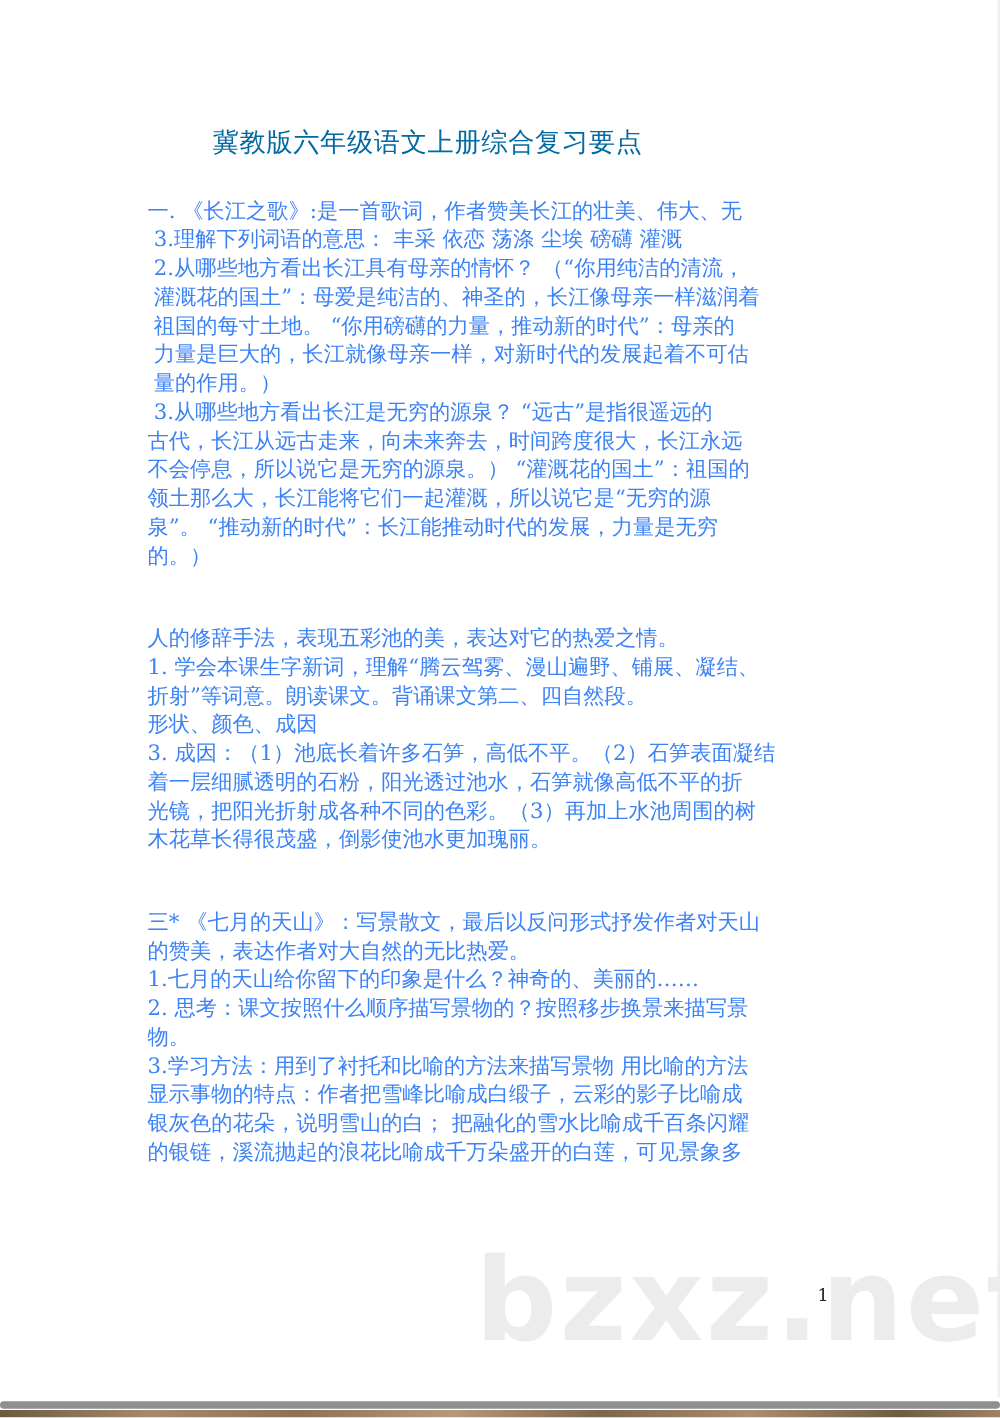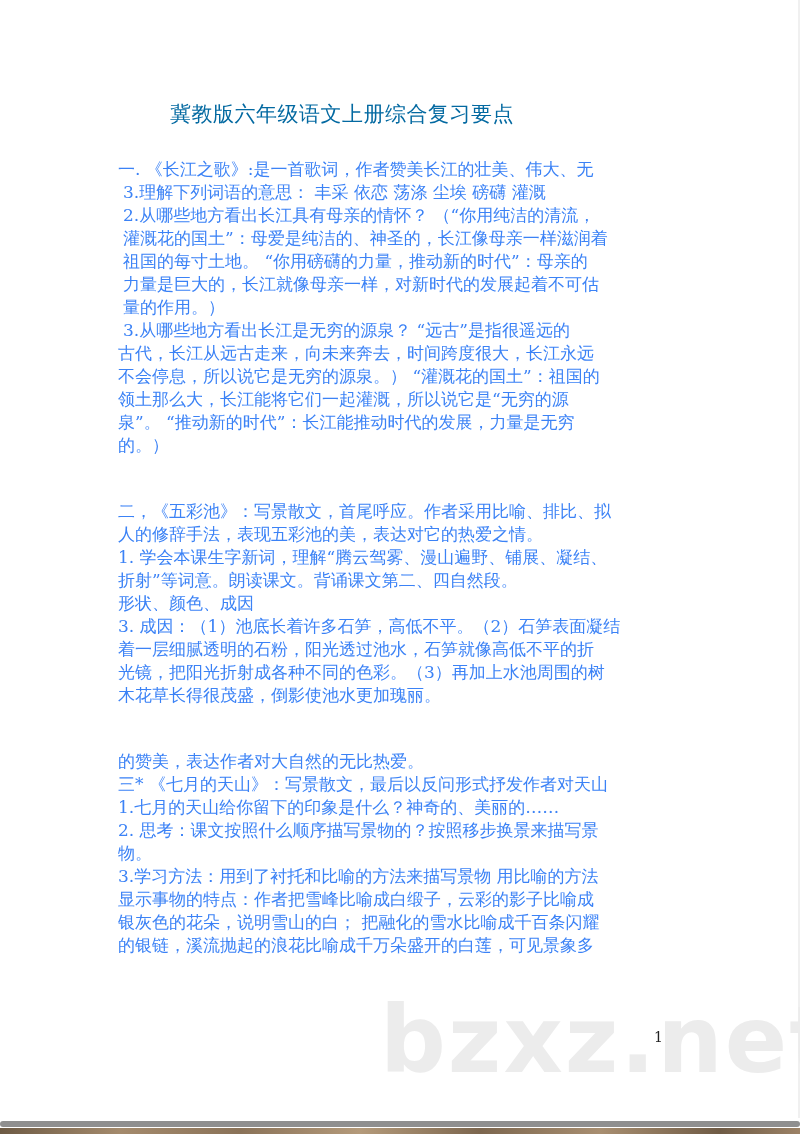--- a/index.html
+++ b/index.html
@@ -118,34 +118,33 @@
     <span class="line indent"> 量的作用。）</span>
     <span class="line indent"> 3.从哪些地方看出长江是无穷的源泉？    “远古”是指很遥远的</span>
     <span class="line">古代，长江从远古走来，向未来奔去，时间跨度很大，长江永远</span>
     <span class="line">不会停息，所以说它是无穷的源泉。）  “灌溉花的国土”：祖国的</span>
     <span class="line">领土那么大，长江能将它们一起灌溉，所以说它是“无穷的源</span>
     <span class="line">泉”。  “推动新的时代”：长江能推动时代的发展，力量是无穷</span>
     <span class="line">的。）</span>
     <div class="gap"></div>
     <div class="gap-sm"></div>
 
-    <span class="line">二，《五彩池》：写景散文，首尾呼应。作者采用比喻、排比、拟</span>
     <span class="line">人的修辞手法，表现五彩池的美，表达对它的热爱之情。</span>
     <span class="line">1. 学会本课生字新词，理解“腾云驾雾、漫山遍野、铺展、凝结、</span>
     <span class="line">折射”等词意。朗读课文。背诵课文第二、四自然段。</span>
     <span class="line">形状、颜色、成因</span>
     <span class="line">3. 成因：（1）池底长着许多石笋，高低不平。（2）石笋表面凝结</span>
     <span class="line">着一层细腻透明的石粉，阳光透过池水，石笋就像高低不平的折</span>
     <span class="line">光镜，把阳光折射成各种不同的色彩。（3）再加上水池周围的树</span>
     <span class="line">木花草长得很茂盛，倒影使池水更加瑰丽。</span>
     <div class="gap"></div>
     <div class="gap-sm"></div>
 
+    <span class="line">三* 《七月的天山》：写景散文，最后以反问形式抒发作者对天山</span>
     <span class="line">的赞美，表达作者对大自然的无比热爱。</span>
-    <span class="line">三* 《七月的天山》：写景散文，最后以反问形式抒发作者对天山</span>
     <span class="line">1.七月的天山给你留下的印象是什么？神奇的、美丽的……</span>
     <span class="line">2. 思考：课文按照什么顺序描写景物的？按照移步换景来描写景</span>
     <span class="line">物。</span>
     <span class="line">3.学习方法：用到了衬托和比喻的方法来描写景物 用比喻的方法</span>
     <span class="line">显示事物的特点：作者把雪峰比喻成白缎子，云彩的影子比喻成</span>
     <span class="line">银灰色的花朵，说明雪山的白；  把融化的雪水比喻成千百条闪耀</span>
     <span class="line">的银链，溪流抛起的浪花比喻成千万朵盛开的白莲，可见景象多</span>
   </div>
 
   <div class="page-number">1</div>

